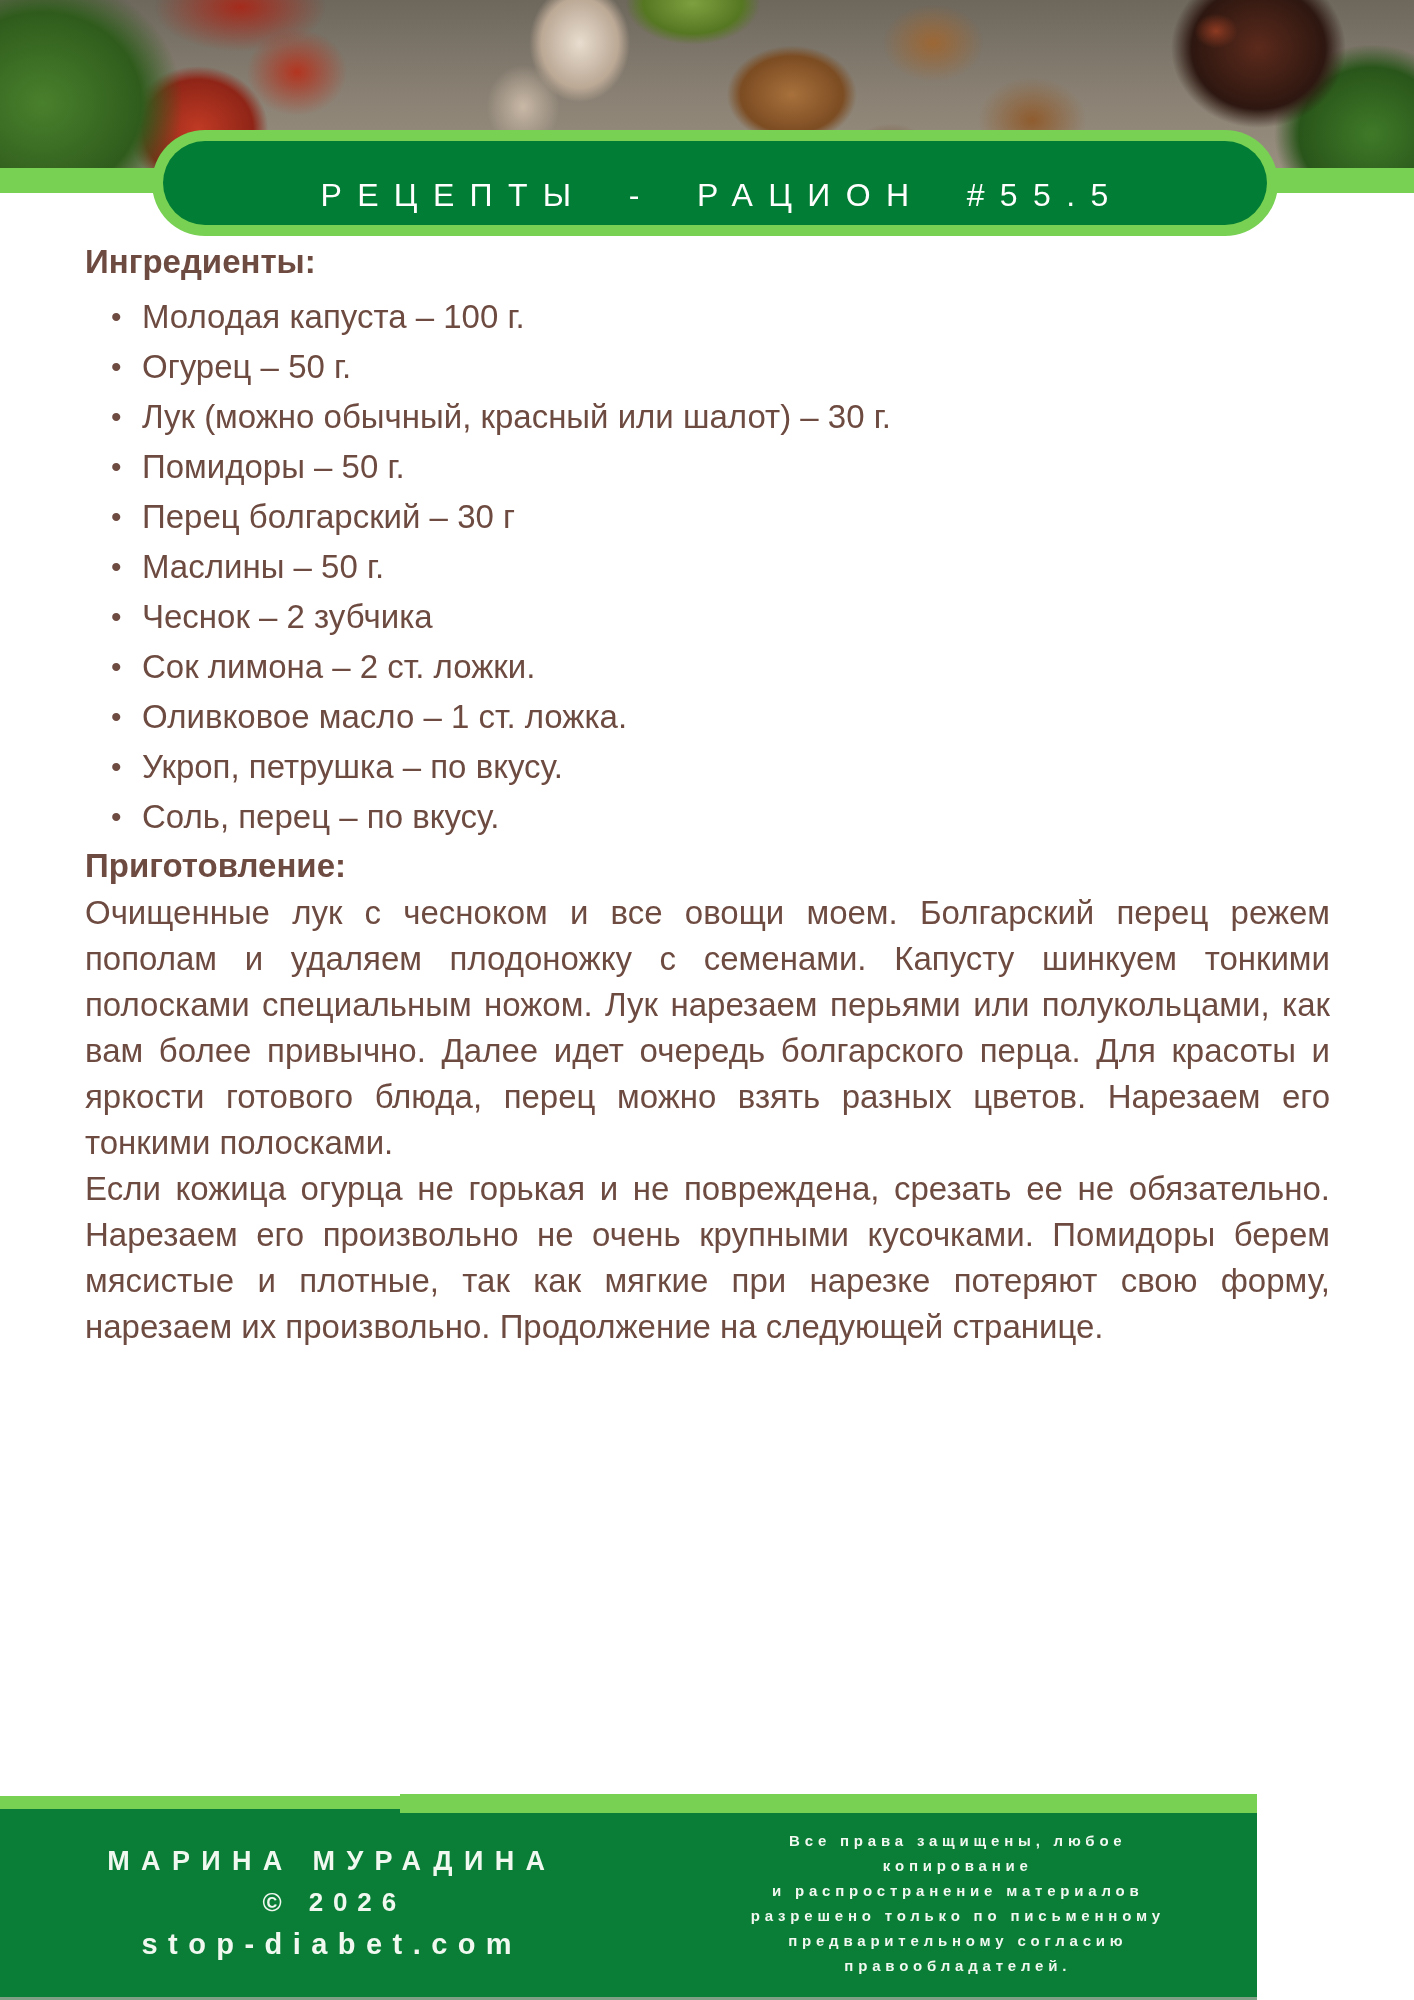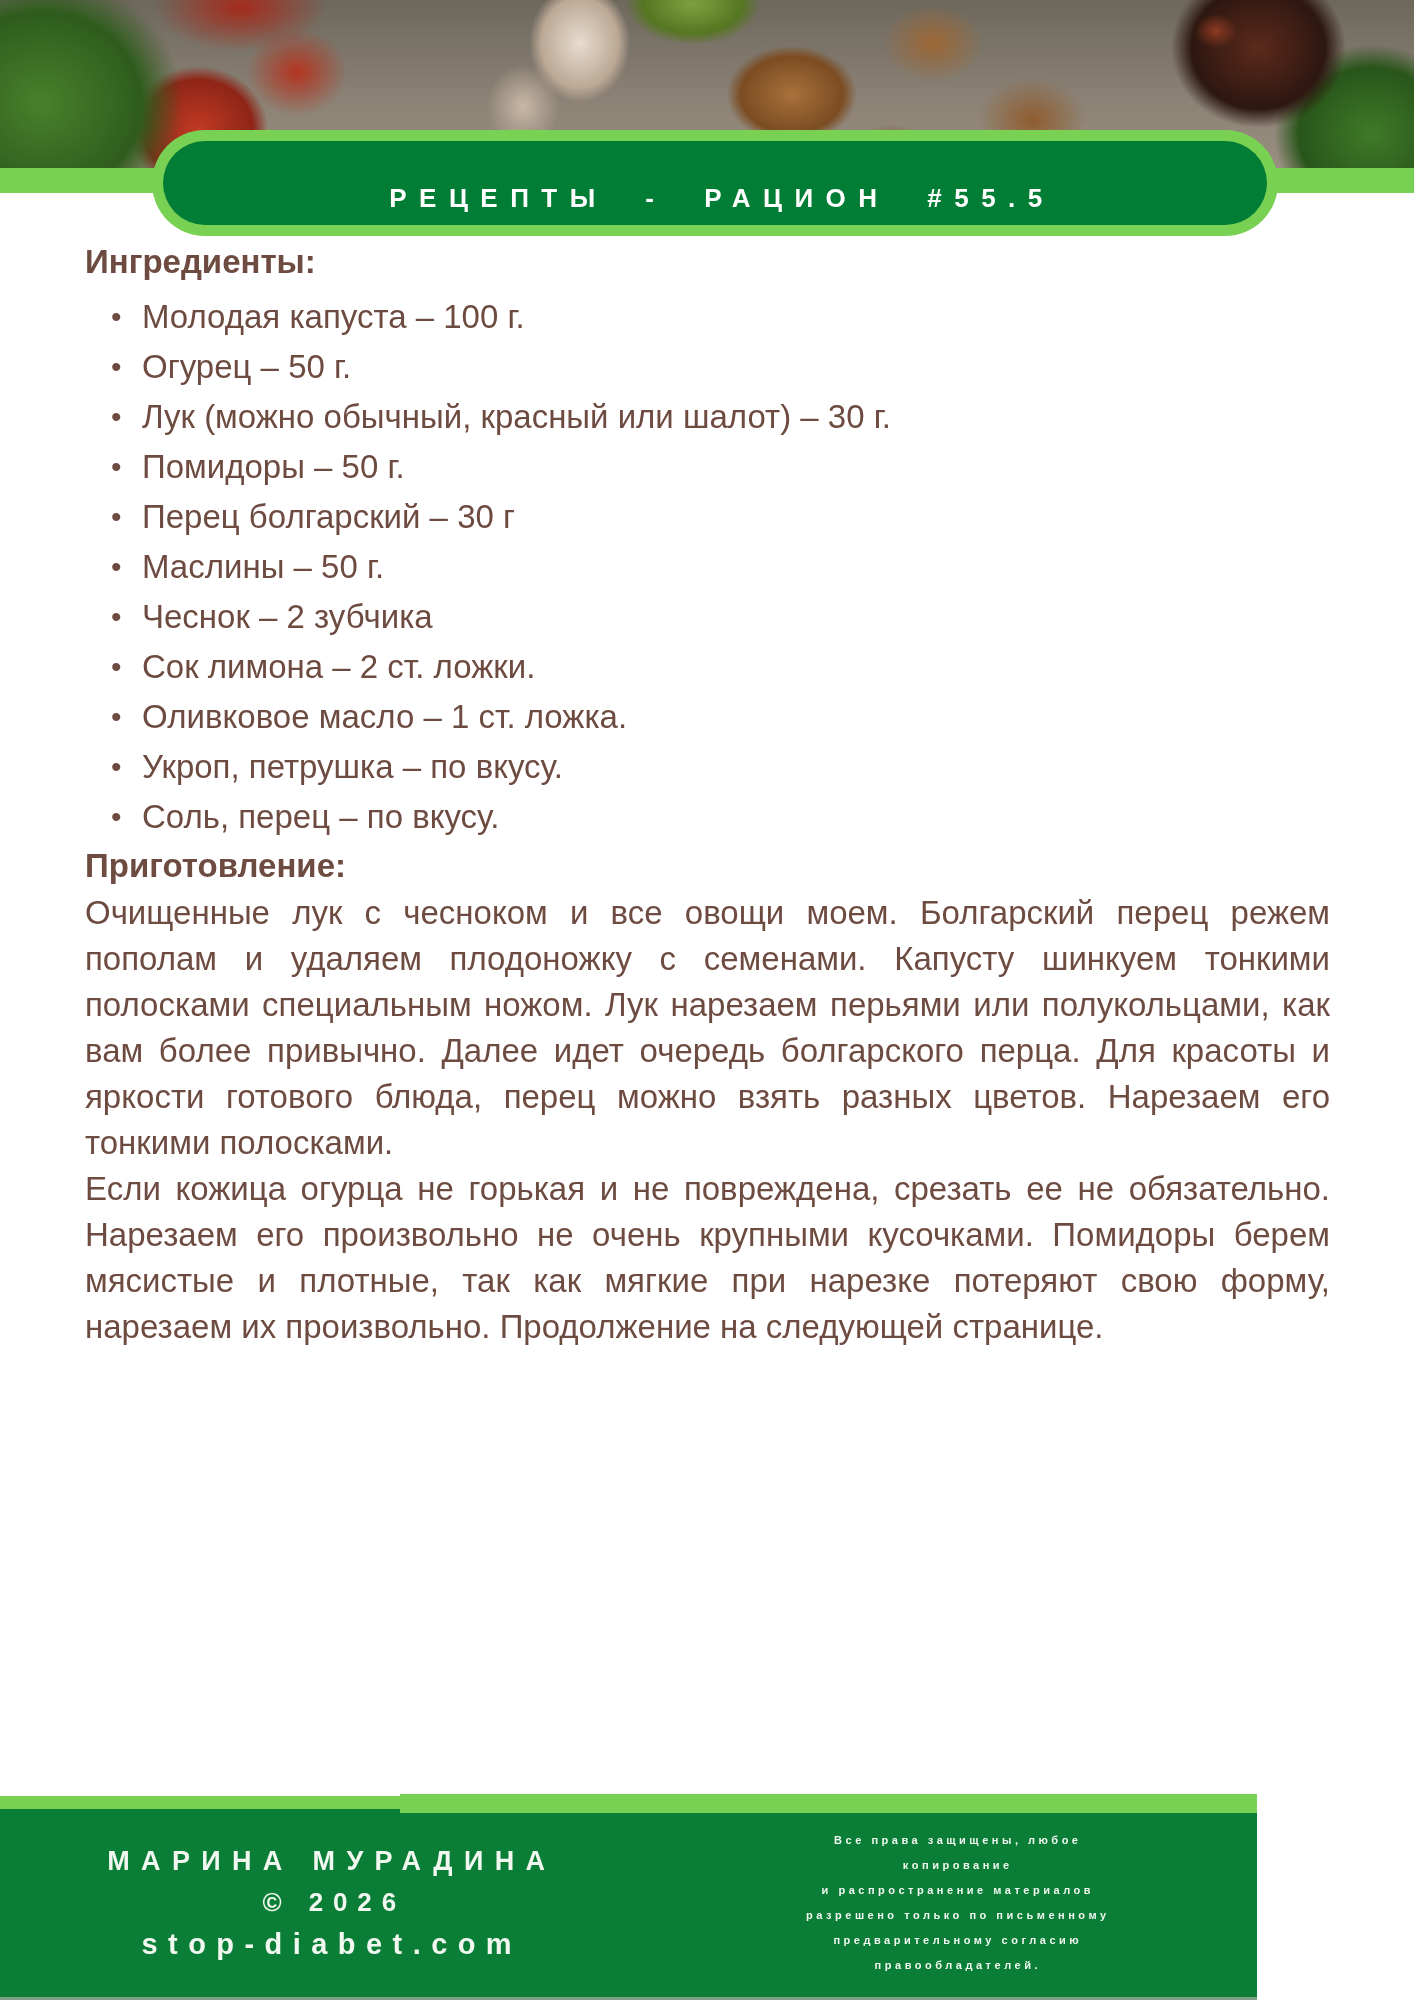--- a/index.html
+++ b/index.html
@@ -38,21 +38,21 @@
     position:absolute; left:152px; top:130px; width:1126px; height:106px;
     background:#78d153; border-radius:53px; z-index:3;
   }
   .pill-inner {
     position:absolute; left:11px; right:11px; top:11px; bottom:11px;
     background:#027d35; border-radius:42px;
     display:flex; align-items:flex-end; justify-content:center;
     padding-bottom:11px; box-sizing:border-box;
   }
   .pill-inner span {
-    color:#ffffff; font-size:26px; font-weight:700;
+    color:#ffffff; font-size:32px; font-weight:400;
     letter-spacing:0.48em; word-spacing:18px; white-space:nowrap; padding-left:14px;
   }
 
   
   .content {
     position:absolute; left:85px; right:84px; top:238px;
     color:#6e4b41; font-size:33px; line-height:46px;
   }
   .content p { margin:0; text-align:justify; }
   .content h2 { margin:0; font-size:33px; line-height:48px; font-weight:700; }
@@ -77,21 +77,21 @@
     align-items:center; text-align:center;
   }
   .author    { font-size:27px; font-weight:700; letter-spacing:0.42em; white-space:nowrap; padding-left:10px; }
   .copyright { font-size:26px; font-weight:700; letter-spacing:0.38em; margin-top:10px; padding-left:8px;margin-left:7px; }
   .website   { font-size:29px; font-weight:700; letter-spacing:0.36em; margin-top:10px; white-space:nowrap; padding-left:10px; }
   .footer-right {
     width:48%; display:flex; flex-direction:column; justify-content:center;
     align-items:center; text-align:center;
   }
   .rights-line {
-    font-size:11px; font-weight:700; letter-spacing:0.32em;
+    font-size:15px; font-weight:700; letter-spacing:0.32em;
     line-height:25px; white-space:nowrap; padding-left:5px;text-align:center;
   }
 </style>
 </head>
 <body>
 
 <div class="page">
 
   <div class="photo"></div>
   <div class="band"></div>

